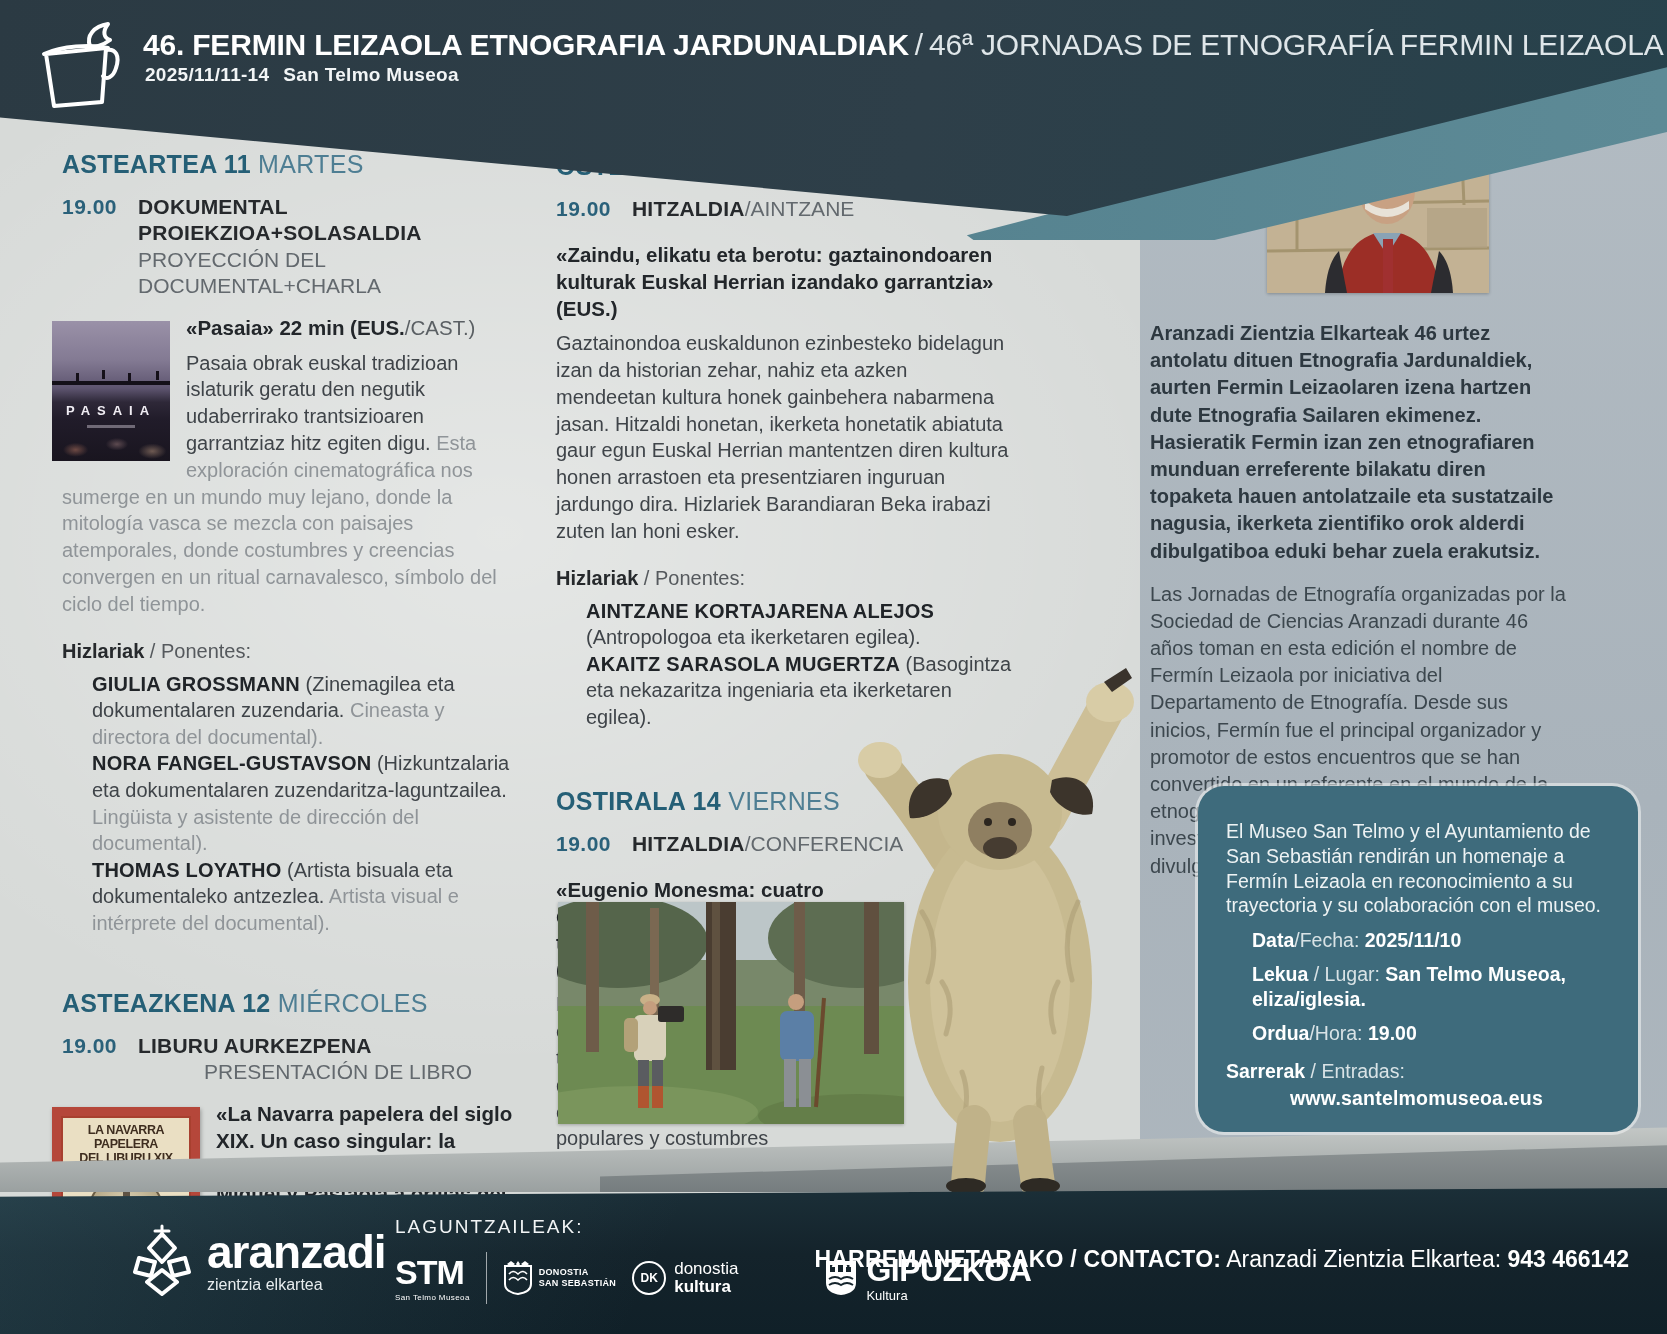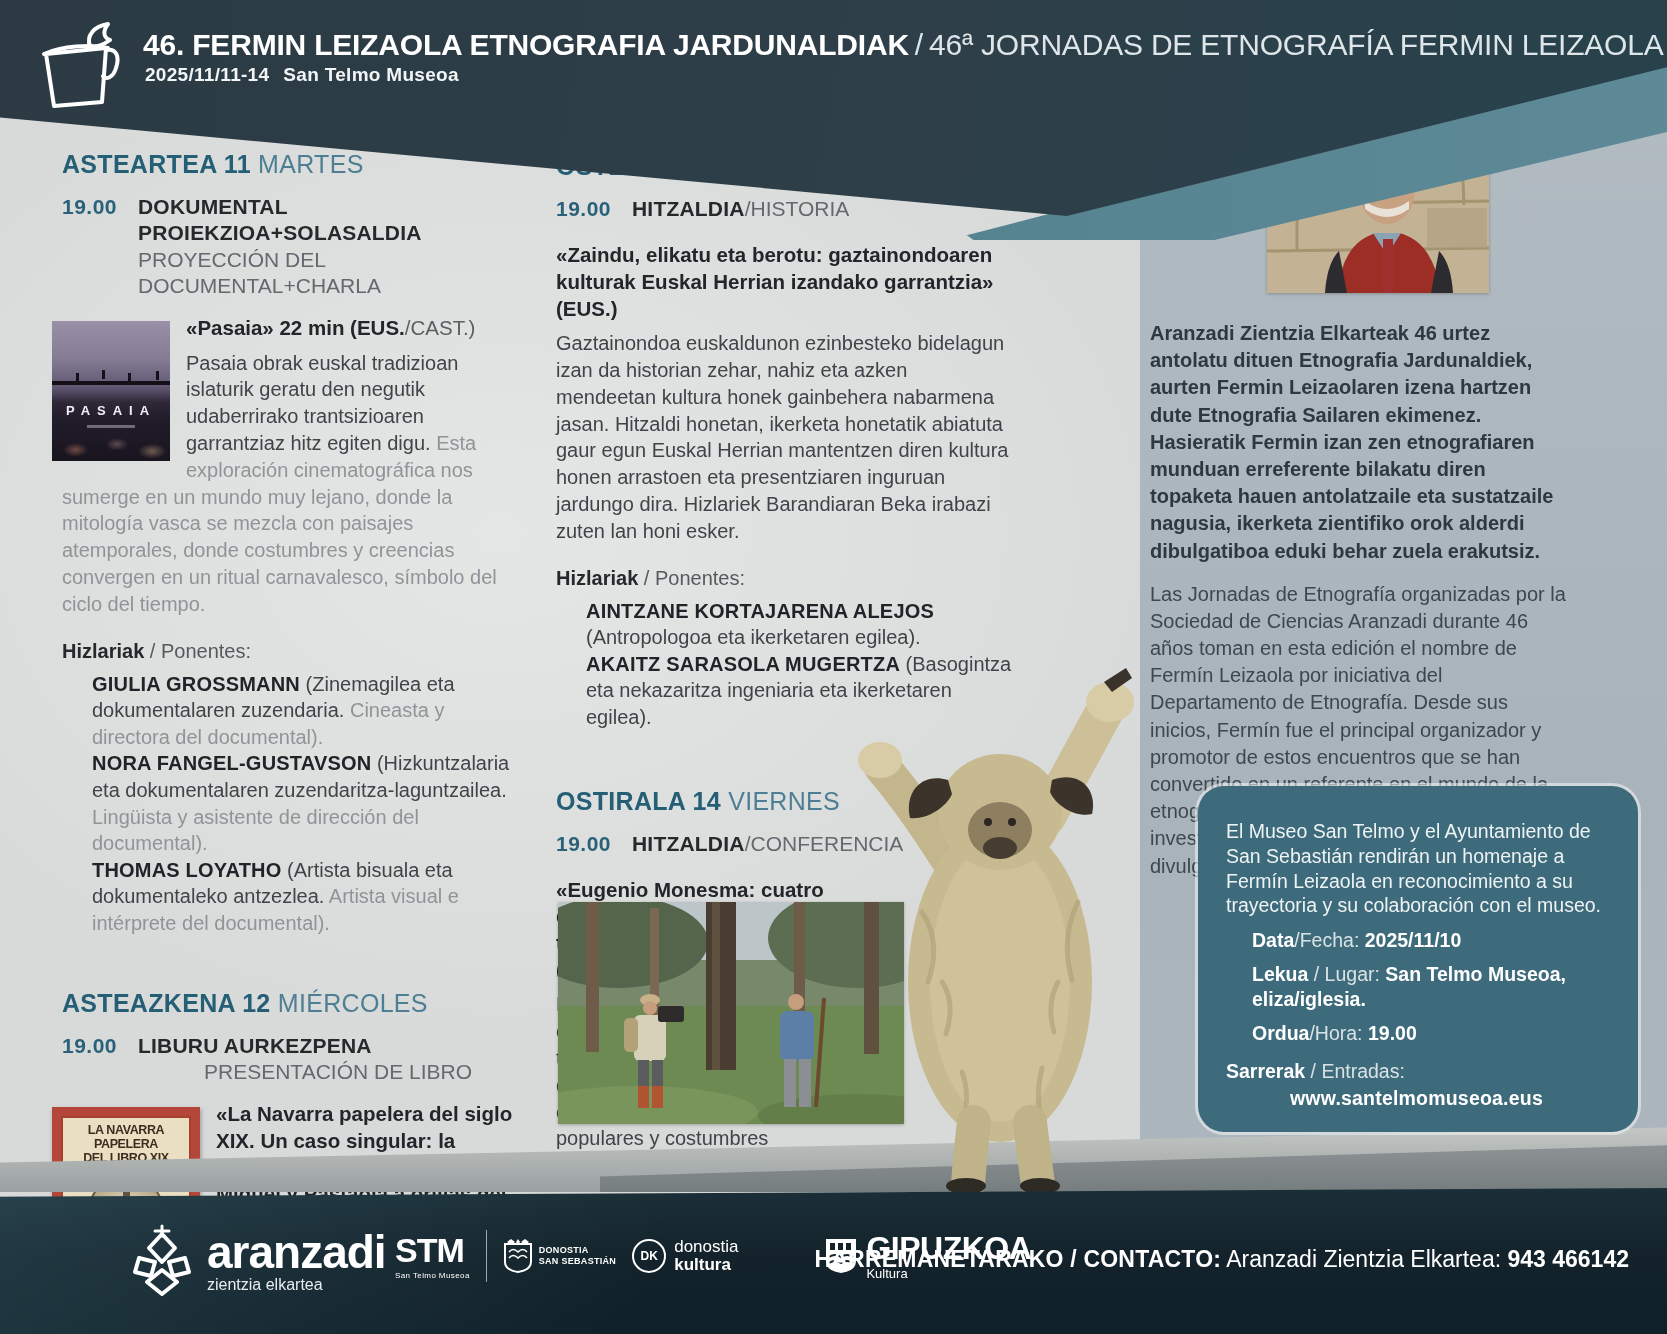--- a/index.html
+++ b/index.html
@@ -199,21 +199,21 @@
     </div>
     <div class="event">
       <span class="time">19.00</span>
       <span class="stack"><span class="eu">LIBURU AURKEZPENA</span><span class="es" style="margin-left:66px;">PRESENTACIÓN DE LIBRO</span></span>
     </div>
 
     <div class="media-block">
       <div class="book floatimg">
         <div class="inner">
           <div class="t1">LA NAVARRA PAPELERA</div>
-          <div class="t1">DEL LIBRO XIX</div>
+          <div class="t1">DEL LIBURU XIX</div>
           <div class="rule"></div>
           <div class="engr">
             <div class="roof"></div>
               <div class="wall"></div>
               <div class="chimney"></div>
           </div>
           <div class="s1">UN CASO SINGULAR:</div>
           <div class="s2">LA HISTORIA DE LAS FÁBRICAS SAN MIGUEL Y</div>
           <div class="s2">PASTAOLA A ORILLAS DEL RÍO LARRAUN (1870-1896)</div>
           <div class="auth">VÍCTOR PLACENCIA MENDIA · MARINO AYALA CAMPINÚN</div>
@@ -230,21 +230,21 @@
 
   </div>
 
   <div class="col" style="left:556px;top:152px;width:456px;">
 
     <div class="dayhead">
       <b>OSTEGUNA 13</b> <span class="es">JUEVES</span>
     </div>
     <div class="event">
       <span class="time">19.00</span>
-      <span><span class="eu">HITZALDIA</span><span class="es">/HISTORIA</span></span>
+      <span><span class="eu">HITZALDIA</span><span class="es">/AINTZANE</span></span>
     </div>
     <div class="sess-title" style="margin-top:20px;">
       <span>«Zaindu, elikatu eta berotu: gaztainondoaren kulturak Euskal Herrian izandako garrantzia»</span><span> (EUS.)</span>
     </div>
     <div class="desc">
       <span>Gaztainondoa euskaldunon ezinbesteko bidelagun izan da historian zehar, nahiz eta azken mendeetan kultura honek gainbehera nabarmena jasan. Hitzaldi honetan, ikerketa honetatik abiatuta gaur egun Euskal Herrian mantentzen diren kultura honen arrastoen eta presentziaren inguruan jardungo dira. Hizlariek Barandiaran Beka irabazi zuten lan honi esker.</span>
     </div>
     <div class="spk-label">
       <span>Hizlariak</span><span class="es"> / Ponentes:</span>
     </div>
@@ -395,20 +395,21 @@
             <line x1="30" y1="7" x2="44" y2="7"></line>
         </g>
       </svg>
       <div>
         <div class="word">aranzadi</div>
         <div class="tag">zientzia elkartea</div>
       </div>
     </div>
 
     <div class="sponsors">
+      <div class="lbl">LAGUNTZAILEAK:</div>
       <div class="logo-row">
         <div class="stm">
           <div class="big">STM</div>
           <div class="sub">San Telmo Museoa</div>
         </div>
         <div class="vdiv"></div>
         <div class="crest">
           <svg width="30" height="36" viewBox="0 0 30 36">
             <path d="M2 6 h26 v18 q0 8 -13 10 q-13 -2 -13 -10 Z" fill="none" stroke="#fff" stroke-width="2"></path>
             <path d="M6 14 q4 -5 9 0 q5 -5 9 0 M6 20 q4 -5 9 0 q5 -5 9 0" stroke="#fff" stroke-width="1.6" fill="none"></path>

